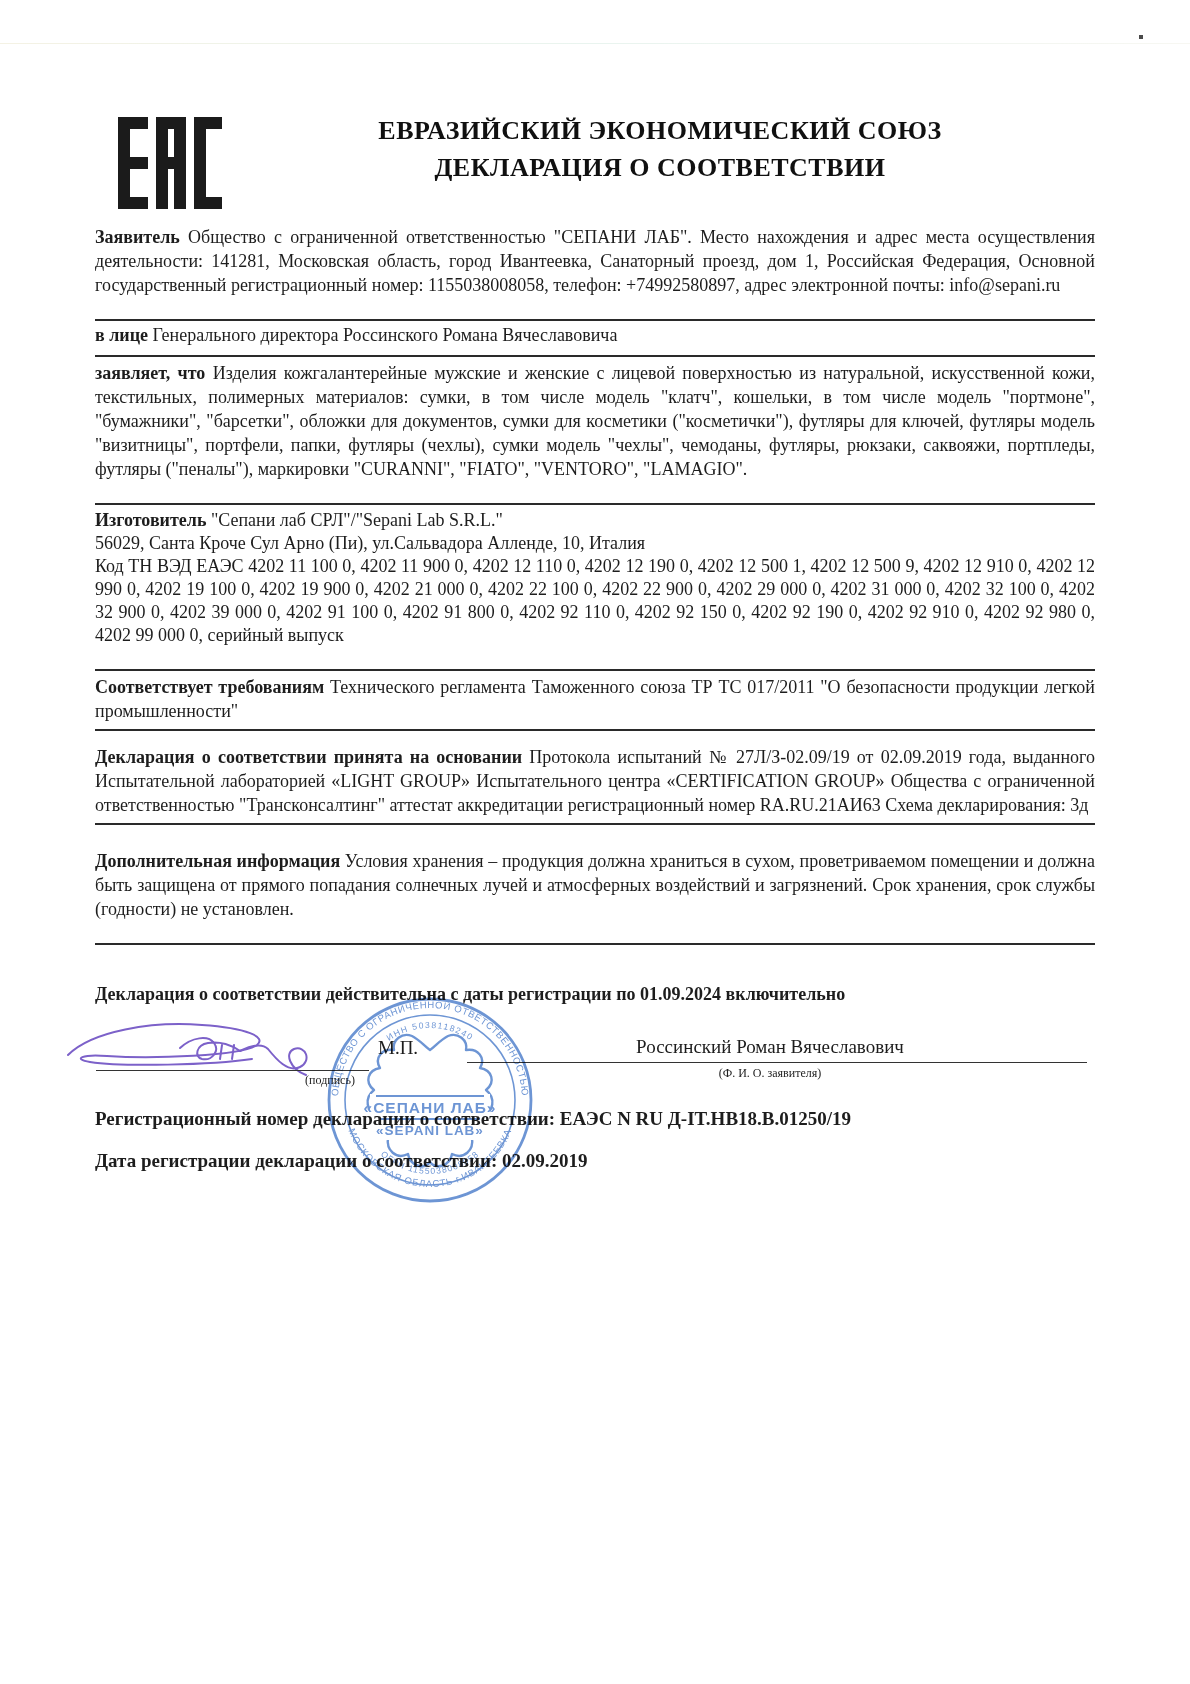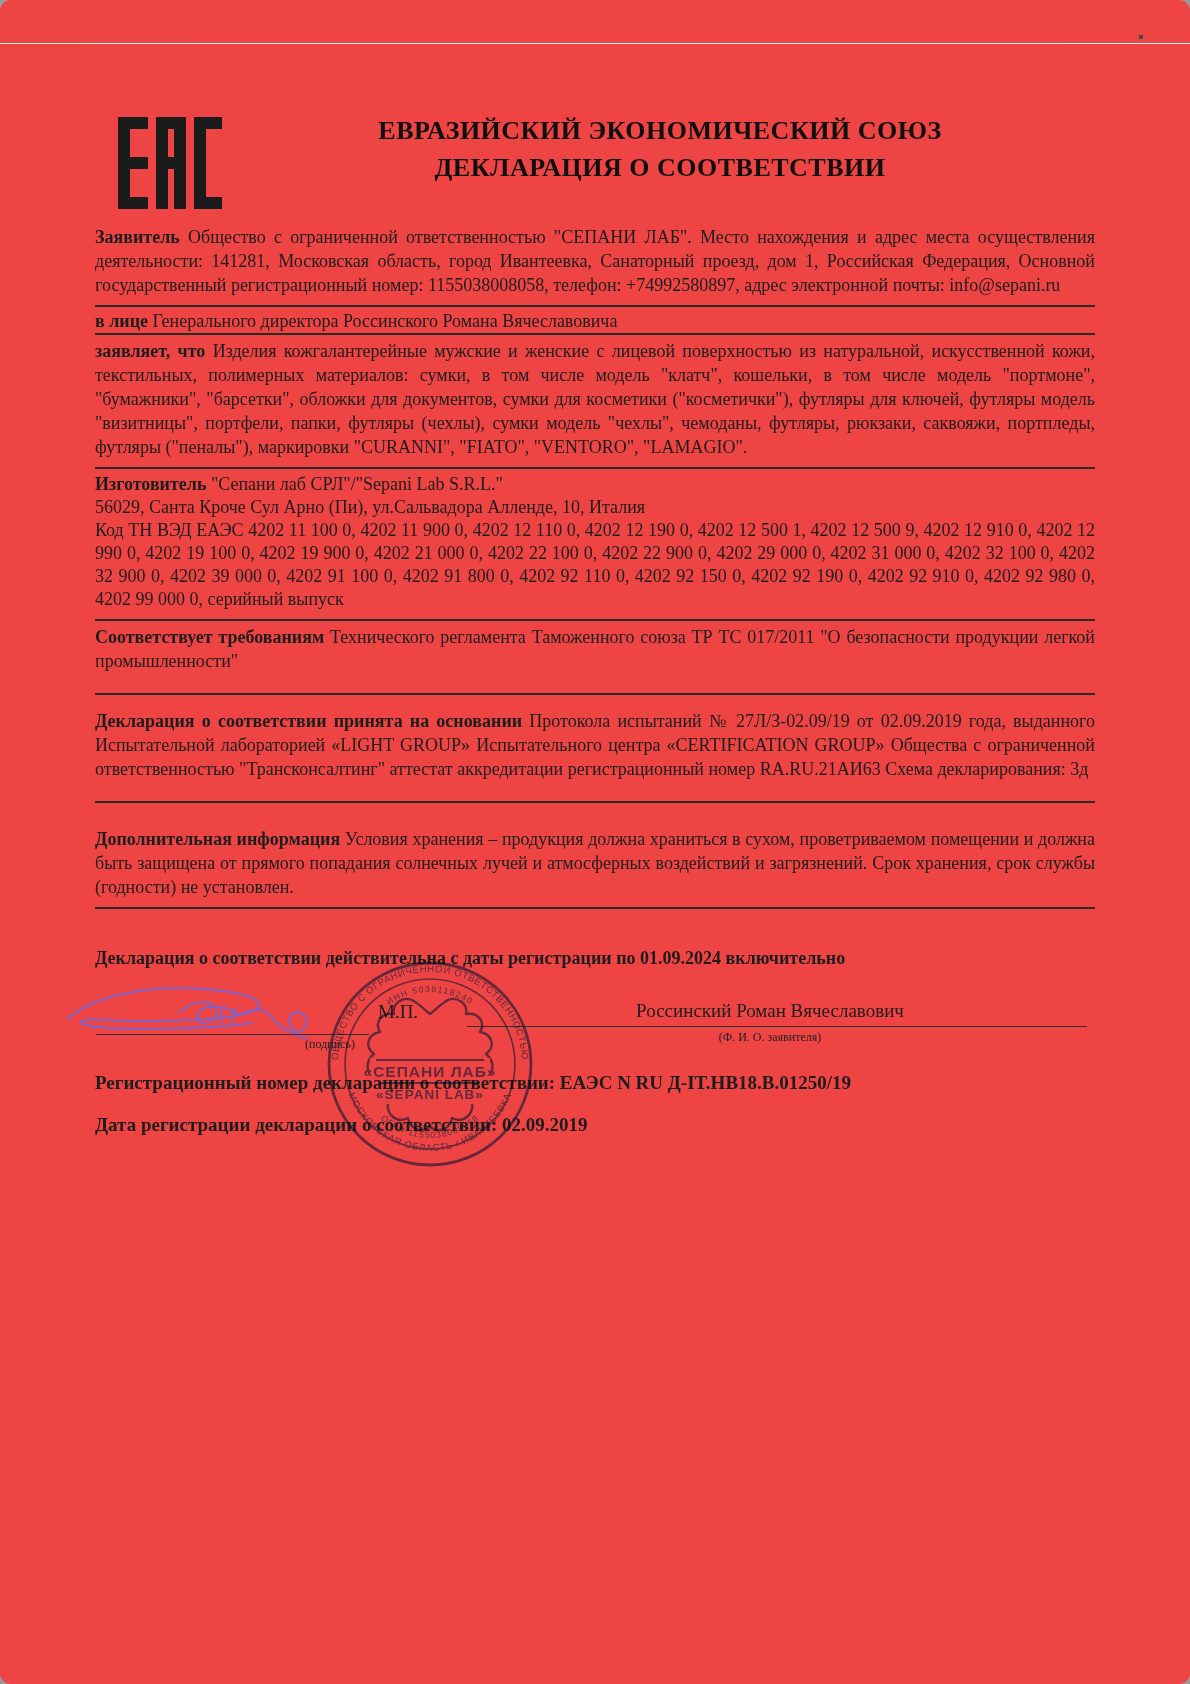--- a/index.html
+++ b/index.html
@@ -1,43 +1,42 @@
 <!DOCTYPE html>
 <html lang="ru"><head>
 <meta charset="utf-8">
 <style>
   html,body { margin:0; padding:0; background:#9a9a9a; }
   .page {
     position:relative;
     width:1190px; height:1684px;
     margin:0 auto;
-    background:#ef4444;
+    background:#ffffff;
     font-family:"Liberation Serif", serif;
     color:#1d1d1d;
     overflow:hidden;
-    border-radius:11px;
   }
   
   .eac-logo { position:absolute; left:118px; top:117px; width:104px; height:92px; }
   .doc-title {
     position:absolute; left:230px; top:112px; width:860px;
     text-align:center; font-weight:bold; font-size:26px; line-height:37px;
     color:#101010; letter-spacing:0.5px;
   }
   
   .column { position:absolute; left:95px; top:225px; width:1000px; }
   .sec {
     text-align:justify;
     font-size:18px; line-height:24px;
     border-bottom:2px solid #2a2a2a;
   }
   .sec b { font-weight:bold; }
   .sec.nb { border-bottom:none; }
-  .tight { line-height:23px; } .pb4{padding-bottom:0} .pb6{padding-bottom:20px}
-  .pb8{padding-bottom:8px}
+  .tight { line-height:23px; } .pb4{padding-bottom:8px} .pb6{padding-bottom:6px}
+  .pb8{padding-bottom:22px}
   .mt2{margin-top:2px} .mt4{margin-top:4px} .mt12{margin-top:24px} .mt14{margin-top:14px}
   .bold-line { font-weight:bold;margin-top:37px; }
   
   .sig-area { position:relative; height:85px; margin-top:6px; }
   .sig-svg { position:absolute; left:-33px; top:3px; width:255px; height:64px; }
   .sig-line  { position:absolute; top:58px; left:1px;  width:273px; border-top:1.5px solid #333; }
   .sig-caption { position:absolute; top:61px; left:105px; width:260px; text-align:center;
                  font-size:12px; color:#222; }
   .mp { position:absolute; left:283px; top:25px; font-size:19px; }
   .fio-line { position:absolute; top:50px; left:372px; width:620px; border-top:1.5px solid #333; }

